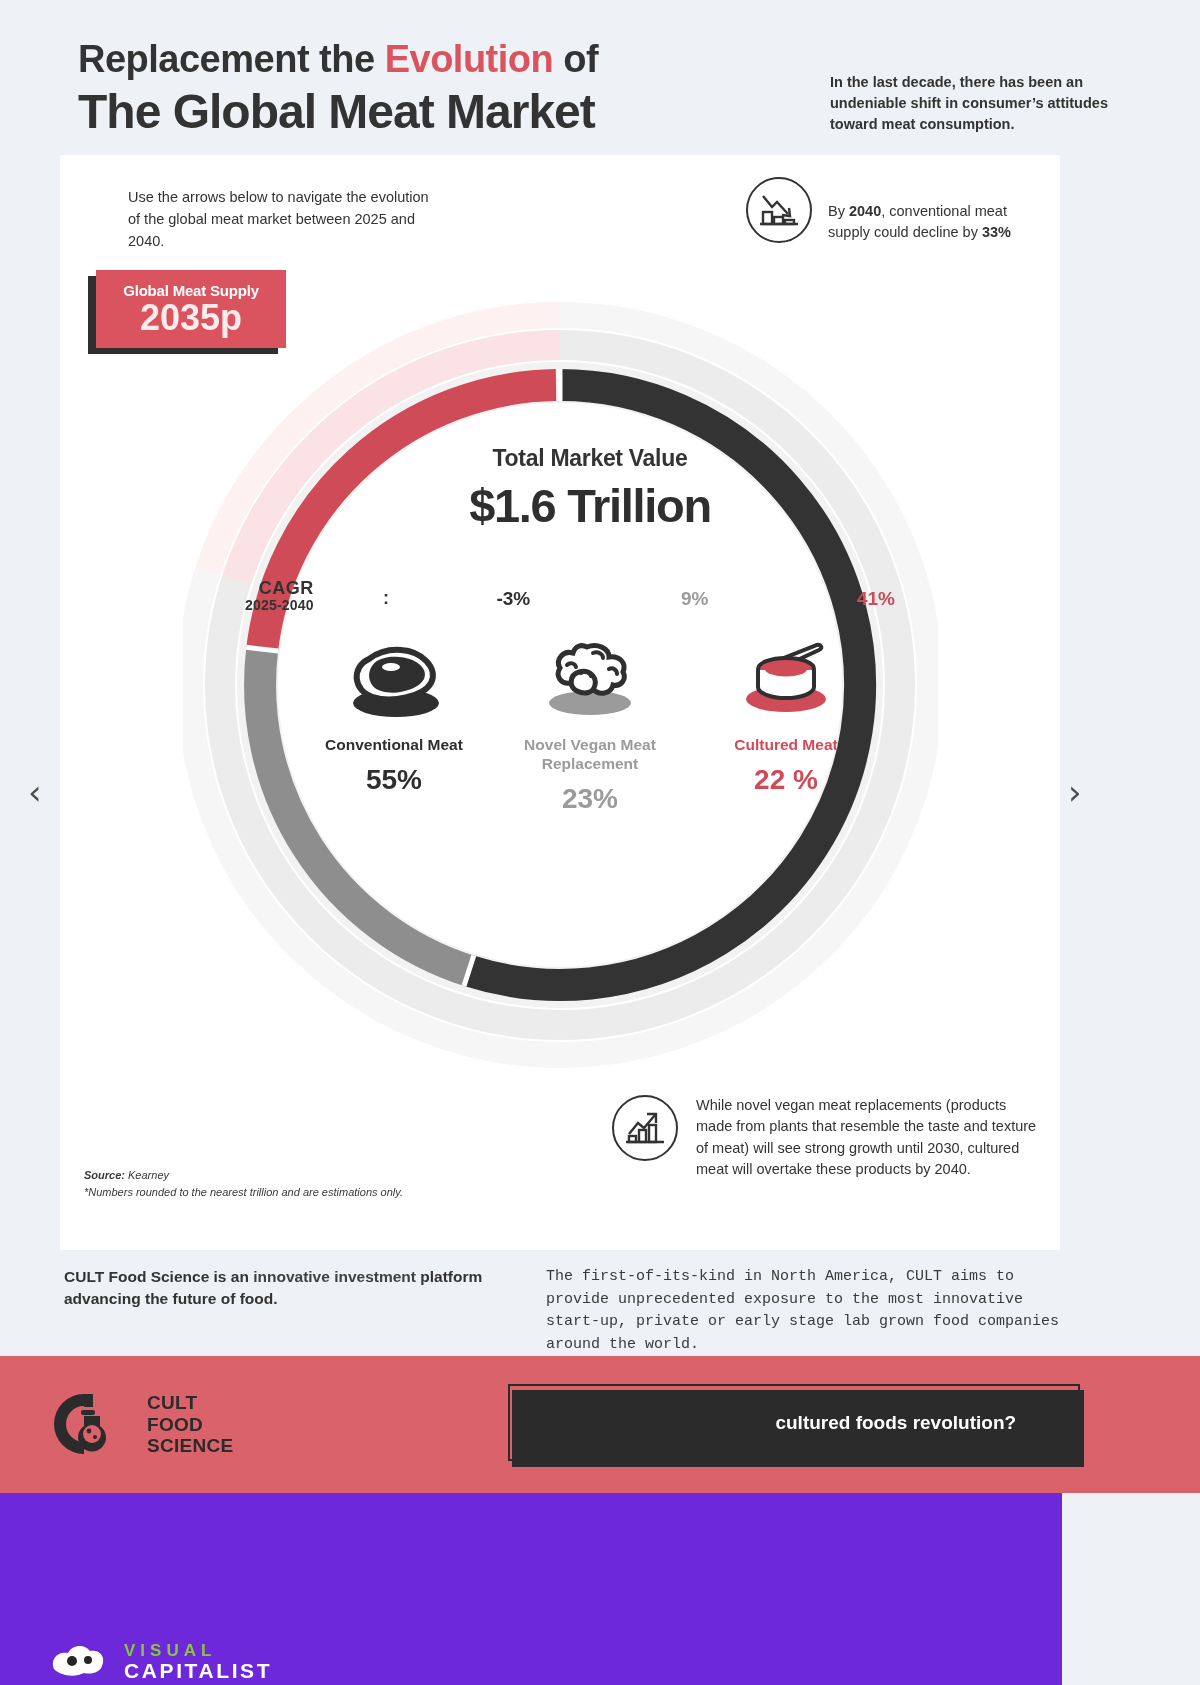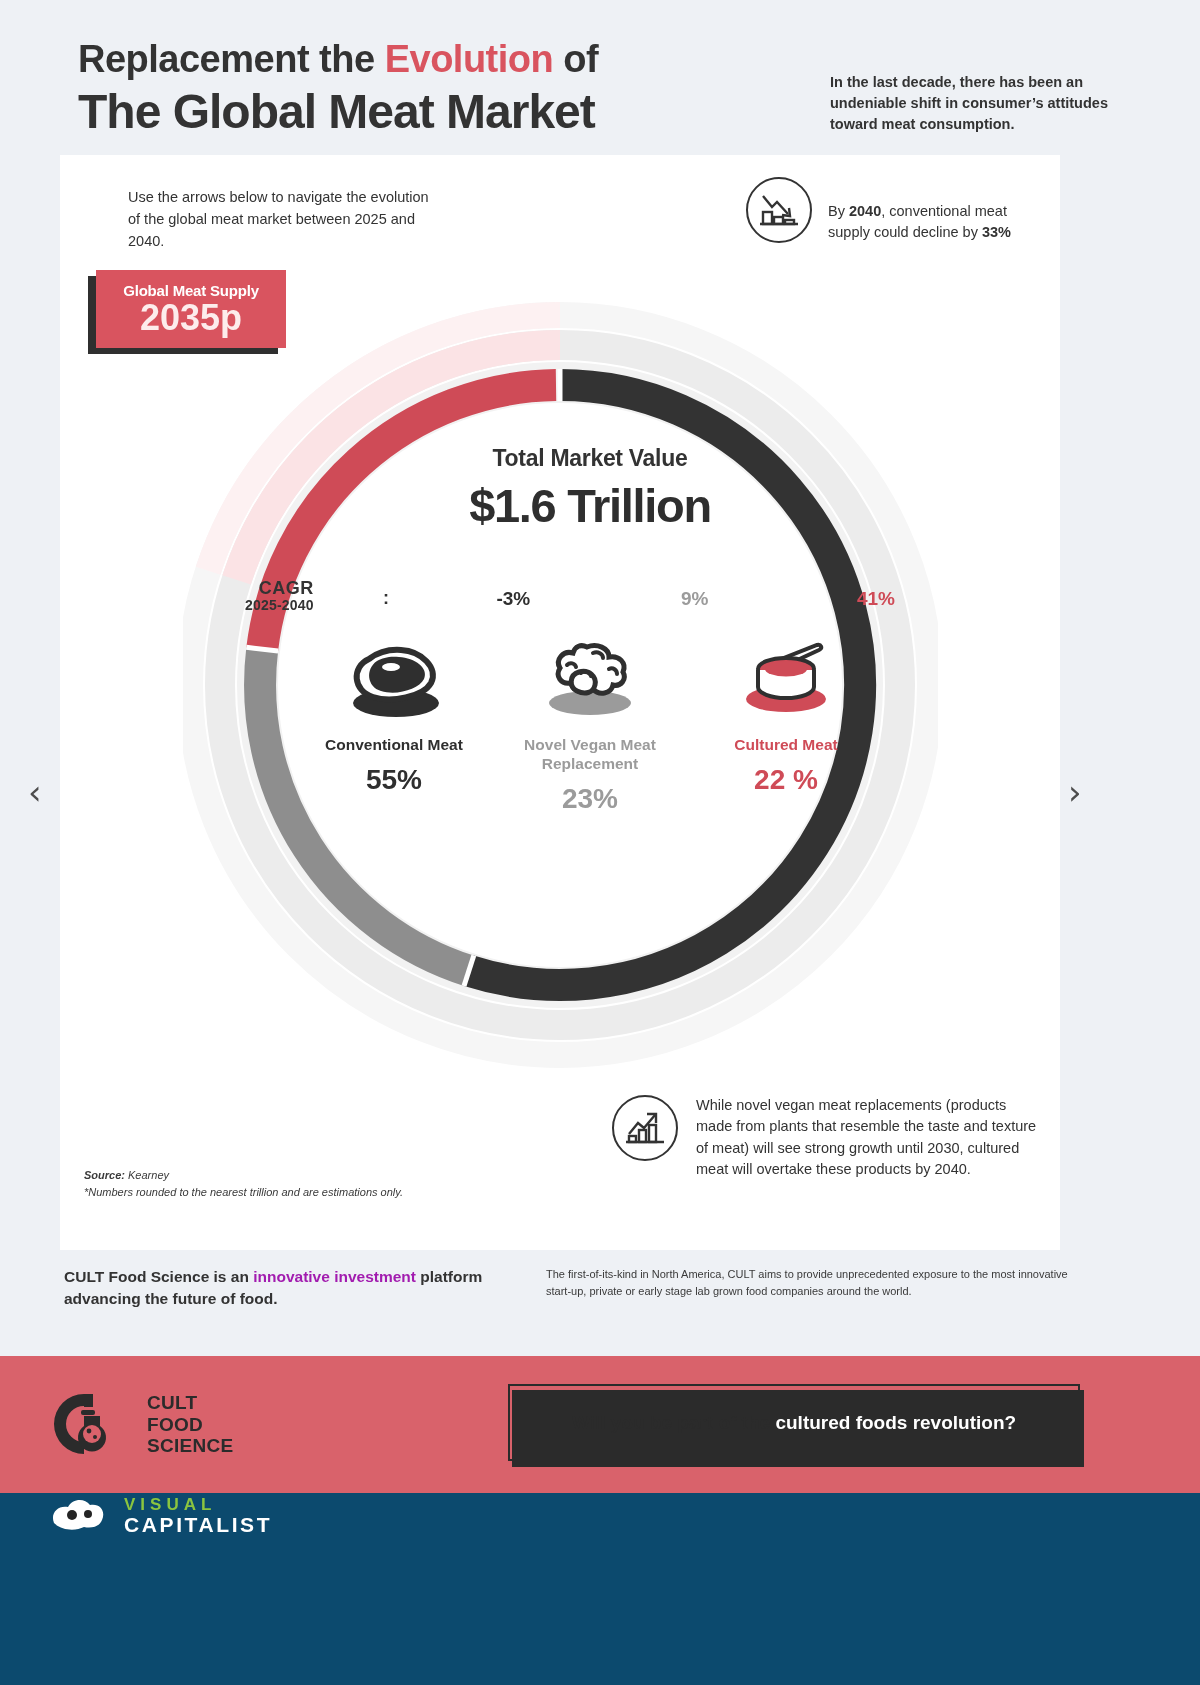--- a/index.html
+++ b/index.html
@@ -68,35 +68,35 @@
   .source b { font-weight: bold; font-style: italic; }
 
   
   .arrow { position: absolute; top: 775px; font-size: 34px; color: #4d4d4d; line-height: 1; cursor: pointer; font-family: "DejaVu Sans", sans-serif; }
   .arrow-left { left: 28px; }
   .arrow-right { left: 1068px; }
 
   
   .blurb { position: absolute; left: 0; top: 1258px; width: 1200px; height: 98px; padding: 0 60px; display: flex; }
   .blurb-left { width: 430px; font-size: 15.5px; font-weight: bold; line-height: 1.42; color: #333; padding-top: 8px; padding-left: 4px; }
-  .blurb-left .accent { color: #a21caf; }
-  .blurb-right { width: 530px; font-size: 11px; line-height: 1.5; color: #3a3a3a; padding-top: 8px; margin-left: 56px; }
+  .blurb-left .accent { color: #404040; }
+  .blurb-right { width: 530px; font-size: 15px; line-height: 1.5; color: #3a3a3a; padding-top: 8px; margin-left: 56px; font-family: Liberation Mono, monospace; }
 
   
   .red-band { position: absolute; left: 0; top: 1356px; width: 1200px; height: 137px; background: #d9626b; display: flex; align-items: center; }
   .cult-logo { display: flex; align-items: center; gap: 27px; margin-left: 48px; }
   .cult-words { font-size: 19px; font-weight: bold; color: #2b2b2b; line-height: 1.14; letter-spacing: 0.3px; }
   .cta-wrap { position: absolute; left: 508px; top: 28px; }
   .cta-shadow { position: absolute; left: 4px; top: 6px; width: 572px; height: 77px; background: #2b2b2b; }
   .cta { position: relative; width: 572px; height: 77px; border: 2.5px solid #2b2b2b; display: flex; align-items: center; justify-content: center; }
   .cta-text { font-size: 19px; font-weight: bold; color: #2b2b2b; }
   .cta-text .hl { color: #ffffff; }
 
   
-  .dark-band { position: absolute; left: 0; top: 1493px; width: 1200px; height: 192px; background: #0c4a6e; display: flex; align-items: flex-start; }
+  .dark-band { position: absolute; left: 0; top: 1493px; width: 1062px; height: 192px; background: #6d28d9; display: flex; align-items: flex-end; }
   .vc-logo { display: flex; align-items: center; gap: 14px; margin-left: 48px; }
   .vc-words { line-height: 1.05; }
   .vc-l1 { font-size: 17px; font-weight: bold; color: #8bc53f; letter-spacing: 5px; }
   .vc-l2 { font-size: 21px; font-weight: bold; color: #ffffff; letter-spacing: 2.6px; }
 </style>
 </head>
 <body>
 
 <div class="header">
   <div class="title-block">

